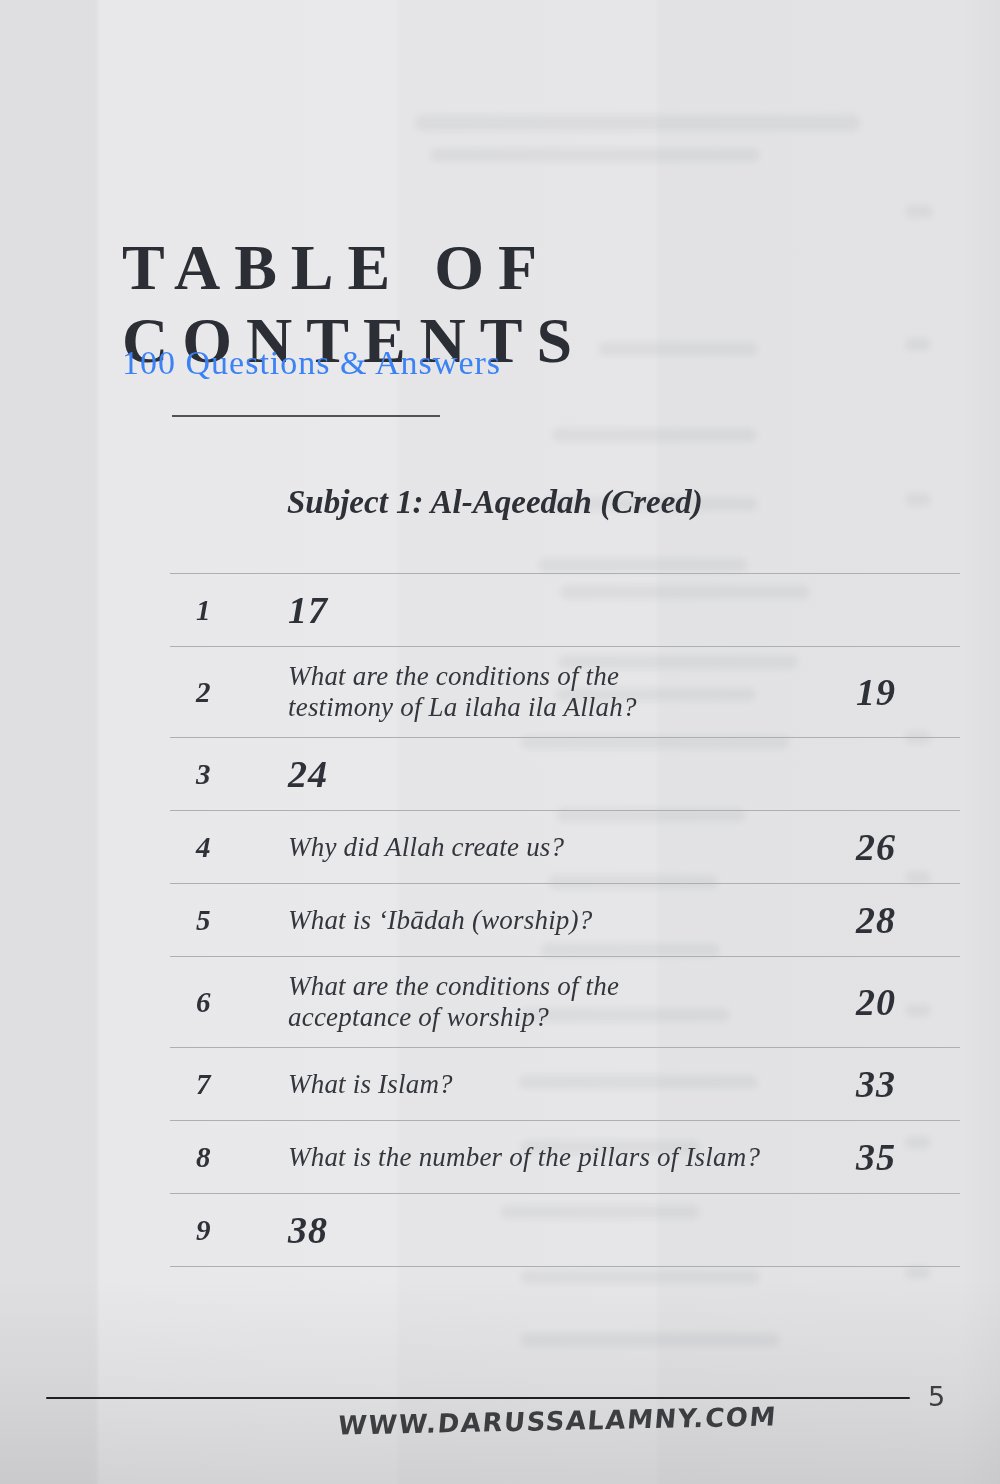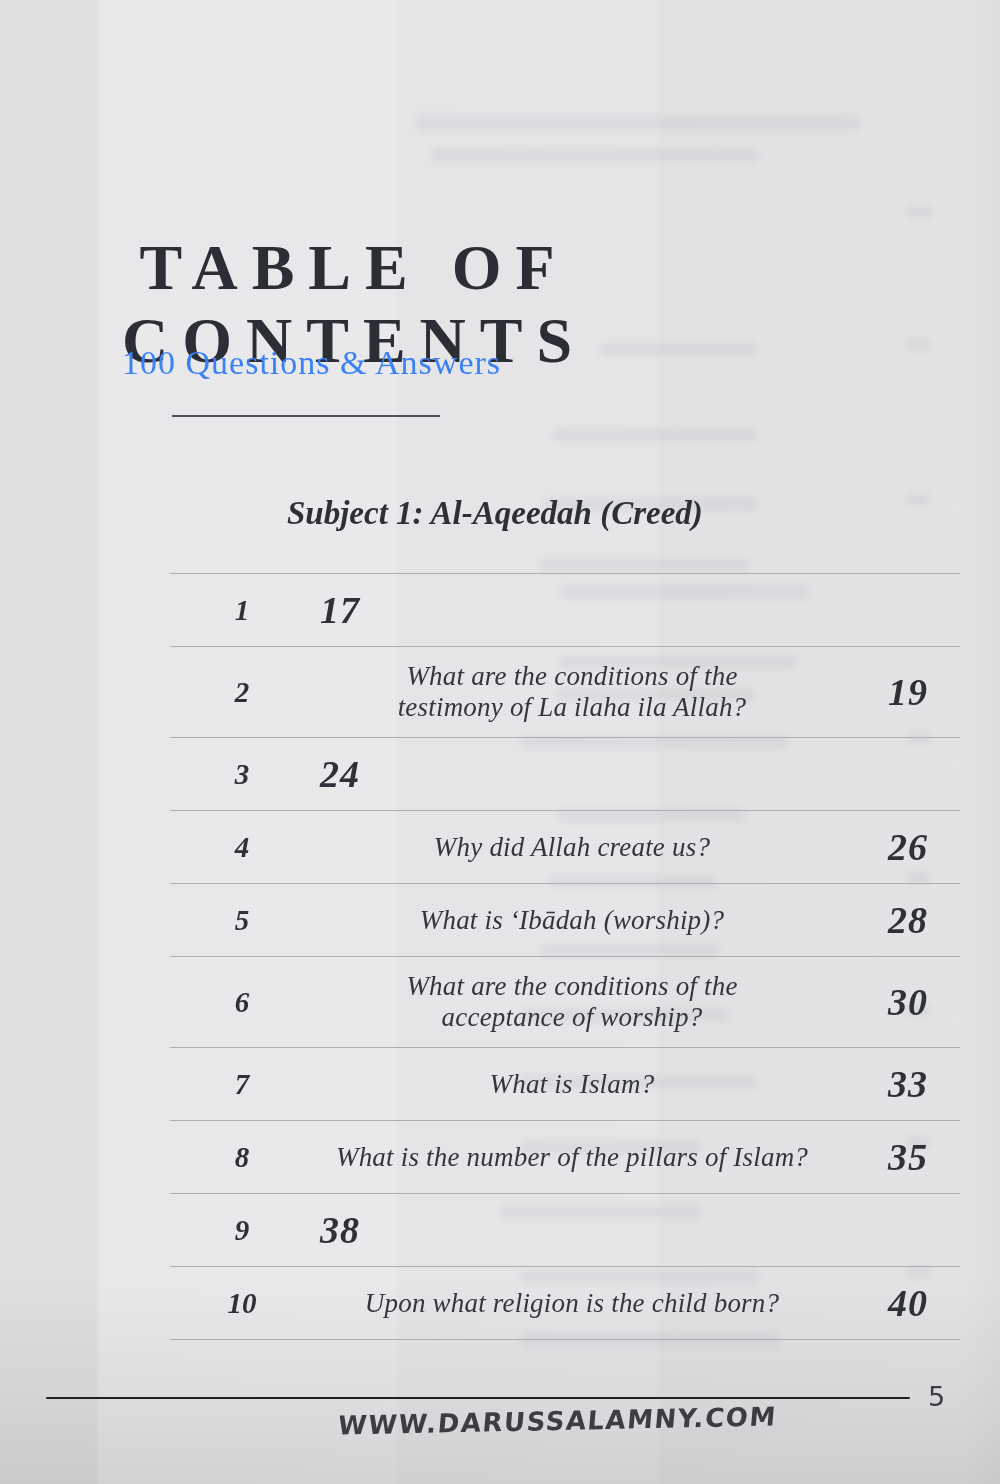--- a/index.html
+++ b/index.html
@@ -4,39 +4,39 @@
 <style>
   html,body{margin:0;padding:0;}
   body{
     width:1000px;height:1484px;overflow:hidden;position:relative;
     font-family:"Liberation Serif","DejaVu Serif",serif;
     color:#33363c;
     background:
       linear-gradient(180deg, rgba(0,0,0,0) 0%, rgba(0,0,0,0) 86%, rgba(20,20,24,0.05) 94%, rgba(20,20,24,0.10) 100%),
       linear-gradient(90deg, #dfdfe1 0%, #dfdfe1 9.5%, #e8e8ea 10%, #e9e9eb 39.5%, #e5e5e7 40%, #e6e6e8 65.5%, #e2e2e4 66%, #e3e3e5 96%, #dedee0 100%);
   }
-  .page{position:absolute;inset:0;text-align:center;}
+  .page{position:absolute;inset:0;}
   
   .ghost{position:absolute;background:#596070;opacity:0.07;border-radius:7px;filter:blur(3px);}
   .title{
     position:absolute;left:122px;top:188px;
     font-size:64px;font-weight:bold;letter-spacing:14px;line-height:73px;
     color:#2b2e34;
   }
   .title span{display:block;}
   .subtitle{
     position:absolute;left:122px;top:344px;
     font-size:34px;letter-spacing:1px;color:#3b82f6;
   }
   .subtitle-rule{
     position:absolute;left:172px;top:415px;width:268px;height:2px;
     background:#515257;
   }
   .section-heading{
-    position:absolute;left:287px;top:495px;margin:0;
+    position:absolute;left:287px;top:484px;margin:0;
     font-size:33px;font-weight:bold;font-style:italic;color:#2d3036;
   }
   .toc{
     position:absolute;left:170px;top:573px;width:790px;
     border-top:1px solid #aeafb1;
   }
   .toc-row{
     display:flex;align-items:center;
     border-bottom:1px solid #aeafb1;
     padding:14px 0;
@@ -144,45 +144,40 @@
   <div class="toc-row">
     <div class="toc-num">5</div>
     <div class="toc-q">What is ‘Ibādah (worship)?</div>
     <div class="toc-p">28</div>
   </div>
 
   <div class="toc-row">
     <div class="toc-num">6</div>
     <div class="toc-q">What are the conditions of the
 acceptance of worship?</div>
-    <div class="toc-p">30</div>
+    <div class="toc-p">20</div>
   </div>
 
   <div class="toc-row">
     <div class="toc-num">7</div>
     <div class="toc-q">What is Islam?</div>
     <div class="toc-p">33</div>
   </div>
 
   <div class="toc-row">
     <div class="toc-num">8</div>
     <div class="toc-q">What is the number of the pillars of Islam?</div>
     <div class="toc-p">35</div>
   </div>
 
   <div class="toc-row">
     <div class="toc-num">9</div>
     <div class="toc-p">38</div>
   </div>
 
-  <div class="toc-row">
-    <div class="toc-num">10</div>
-    <div class="toc-q">Upon what religion is the child born?</div>
-    <div class="toc-p">40</div>
-  </div>
 
 </div>
 
   <div class="footer-line"></div>
   <div class="page-num">5</div>
   <div class="watermark">WWW.DARUSSALAMNY.COM</div>
 
 </div>
 
 </body></html>

